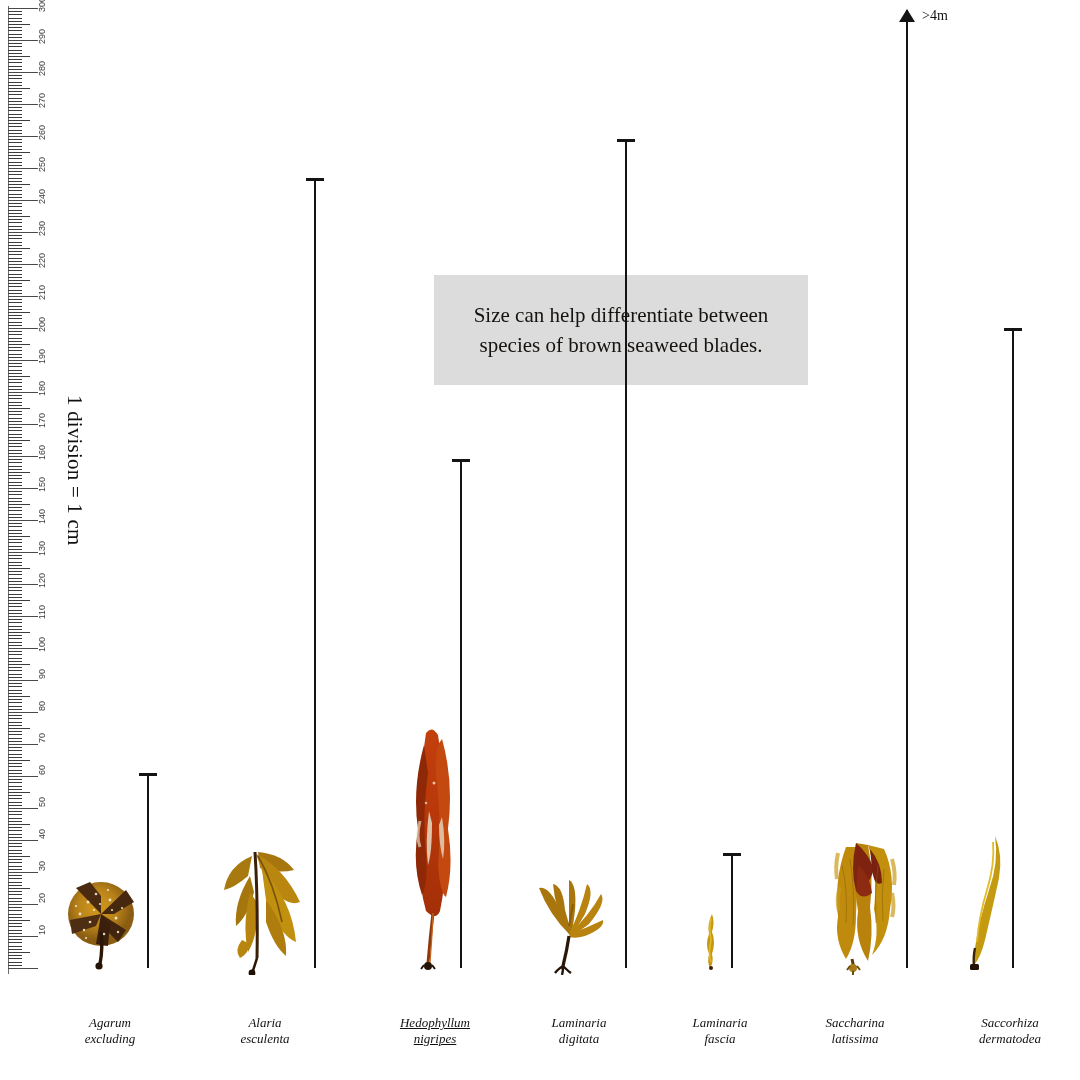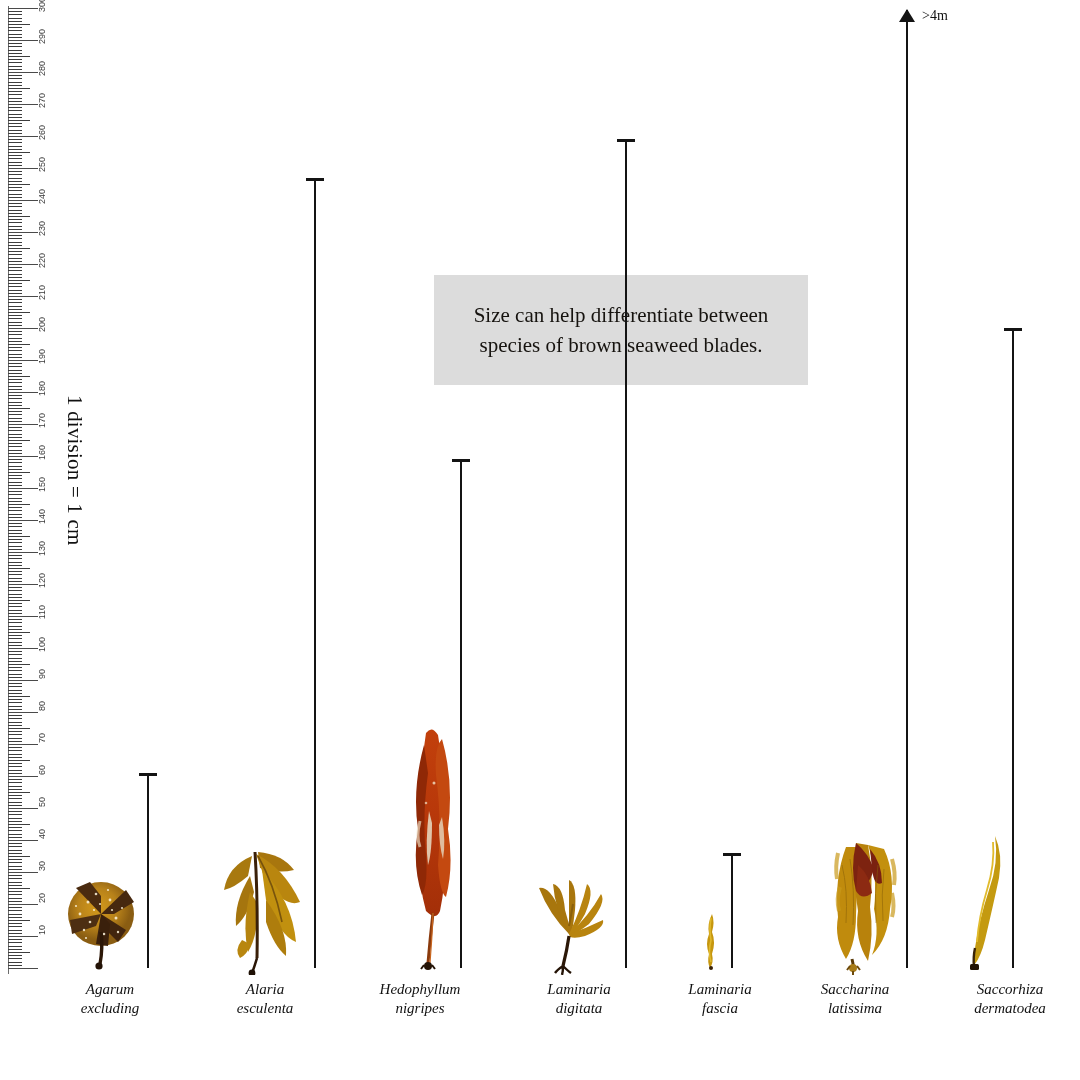--- a/index.html
+++ b/index.html
@@ -60,22 +60,22 @@
     border-bottom:13px solid #141414;
   }
   .meas-label{
     position:absolute;font-size:14px;color:#111;white-space:nowrap;z-index:4;
     font-family:"Liberation Serif","DejaVu Serif",serif;
   }
 
   
   .specimen{position:absolute;z-index:2;}
   .sp-label{
-    position:absolute;text-align:center;font-style:italic;font-size:15px;
-    line-height:1.25;color:#111;z-index:5;
+    position:absolute;text-align:center;font-style:italic;font-size:13px;
+    line-height:1.25;color:#111;z-index:5;margin-top:35px;
   }
 
   
   .footnote{
     position:absolute;left:0;bottom:0;width:1080px;height:47px;
     background:#eeeeec;display:flex;align-items:center;justify-content:center;
   }
   .footnote-text{font-size:22.5px;color:#111;letter-spacing:.05px;white-space:nowrap;}
   .footnote-text i{font-style:italic;}
 </style>
@@ -513,21 +513,21 @@
      <path d="M33 86 Q29 118 32 140 Q36 128 36 98 Z" fill="#e8ddc6" opacity=".85"></path>
      <path d="M46 92 Q50 116 47 134 Q43 120 43 100 Z" fill="#e6dac2" opacity=".8"></path>
      <path d="M24 96 Q20 112 24 122" stroke="#ead9bd" stroke-width="3" fill="none" opacity=".7"></path>
      <circle cx="38" cy="58" r="1.5" fill="#f0e3c8" opacity=".8"></circle>
      <circle cx="30" cy="78" r="1.3" fill="#f0e3c8" opacity=".7"></circle>
      <path d="M37 188 Q34 214 32 238" stroke="#8a3a0d" stroke-width="3" fill="none"></path>
      <path d="M37 188 Q36 214 34 238" stroke="#c8651e" stroke-width="1.2" fill="none"></path>
      <circle cx="32" cy="241" r="4" fill="#241306"></circle>
      <path d="M28 240 l-3 4 M36 240 l3 4" stroke="#241306" stroke-width="2"></path>
    </svg></div>
-      <div class="sp-label" style="left: 345px; width: 150px; top: 980px;">
+      <div class="sp-label" style="left: 360px; width: 150px; top: 980px; text-decoration: underline;">
         <div>Hedophyllum</div>
         <div>nigripes</div>
       </div>
       <div class="meas" style="left: 625px; top: 139.2px; width: 2px; height: 828.8px;">
         <div class="stem" style="height: 828.8px;"></div>
         <div class="cap"></div>
       </div>
       <div class="specimen" style="left: 519px; bottom: 105px; width: 100px; height: 105px;">
    <svg width="100" height="105" viewBox="0 0 100 105">
      <g fill="#a8760d">

